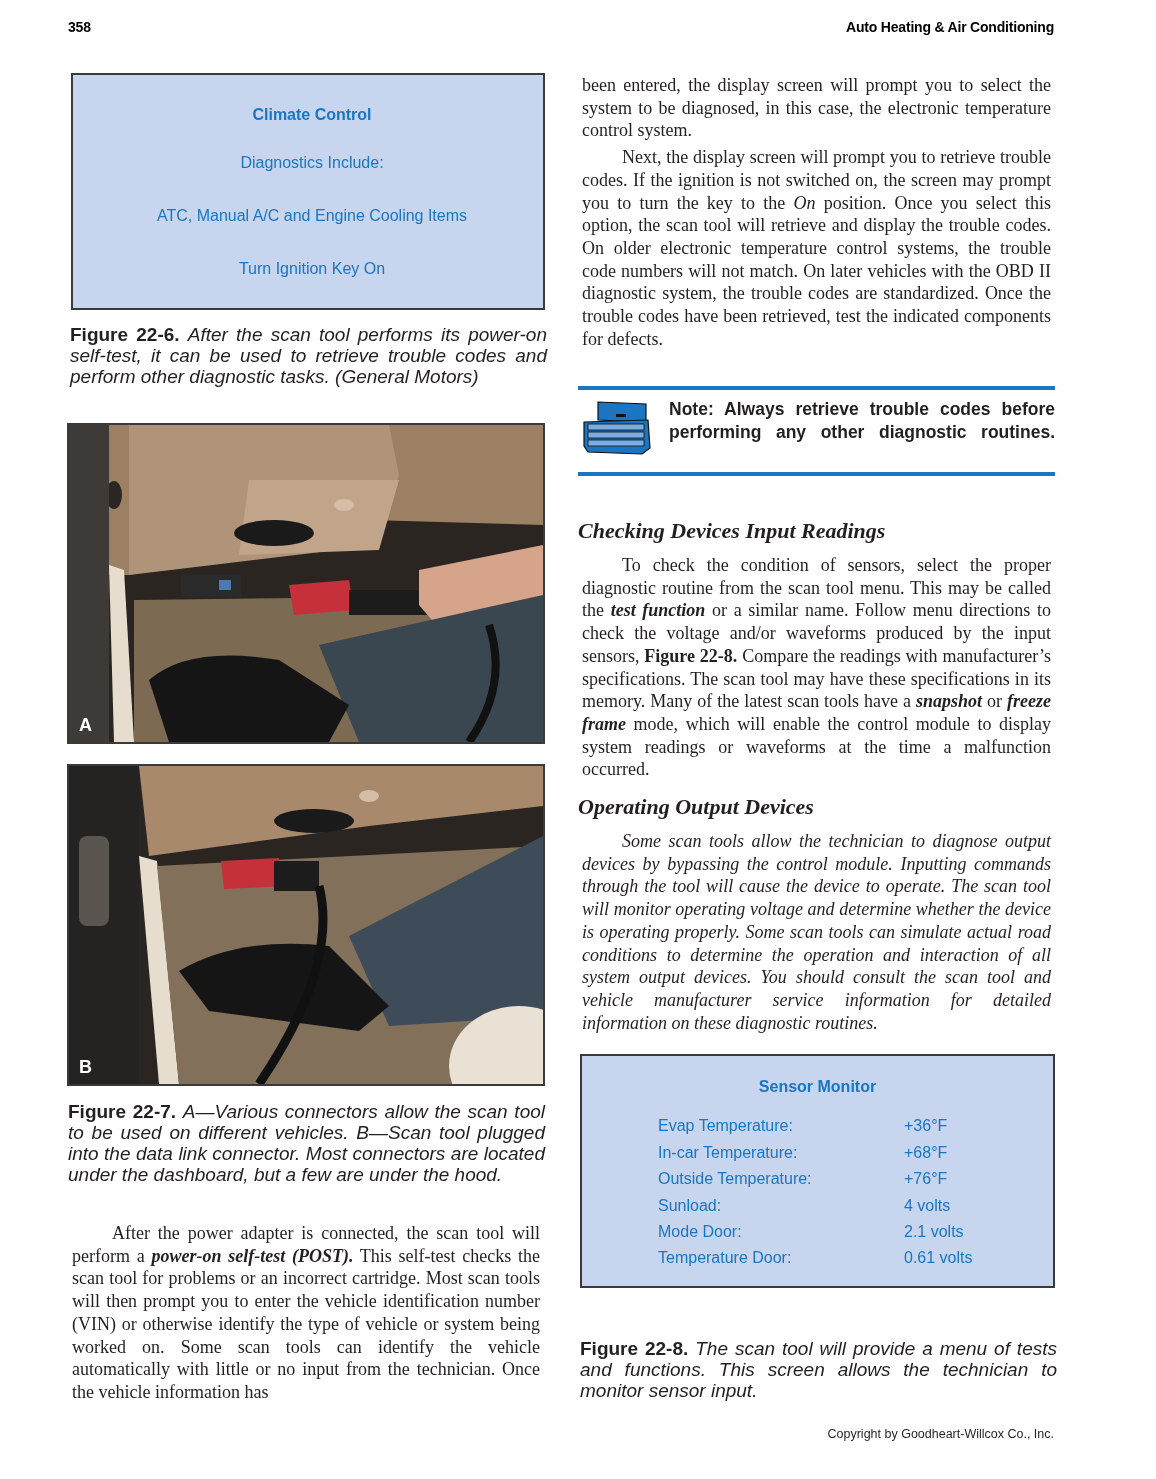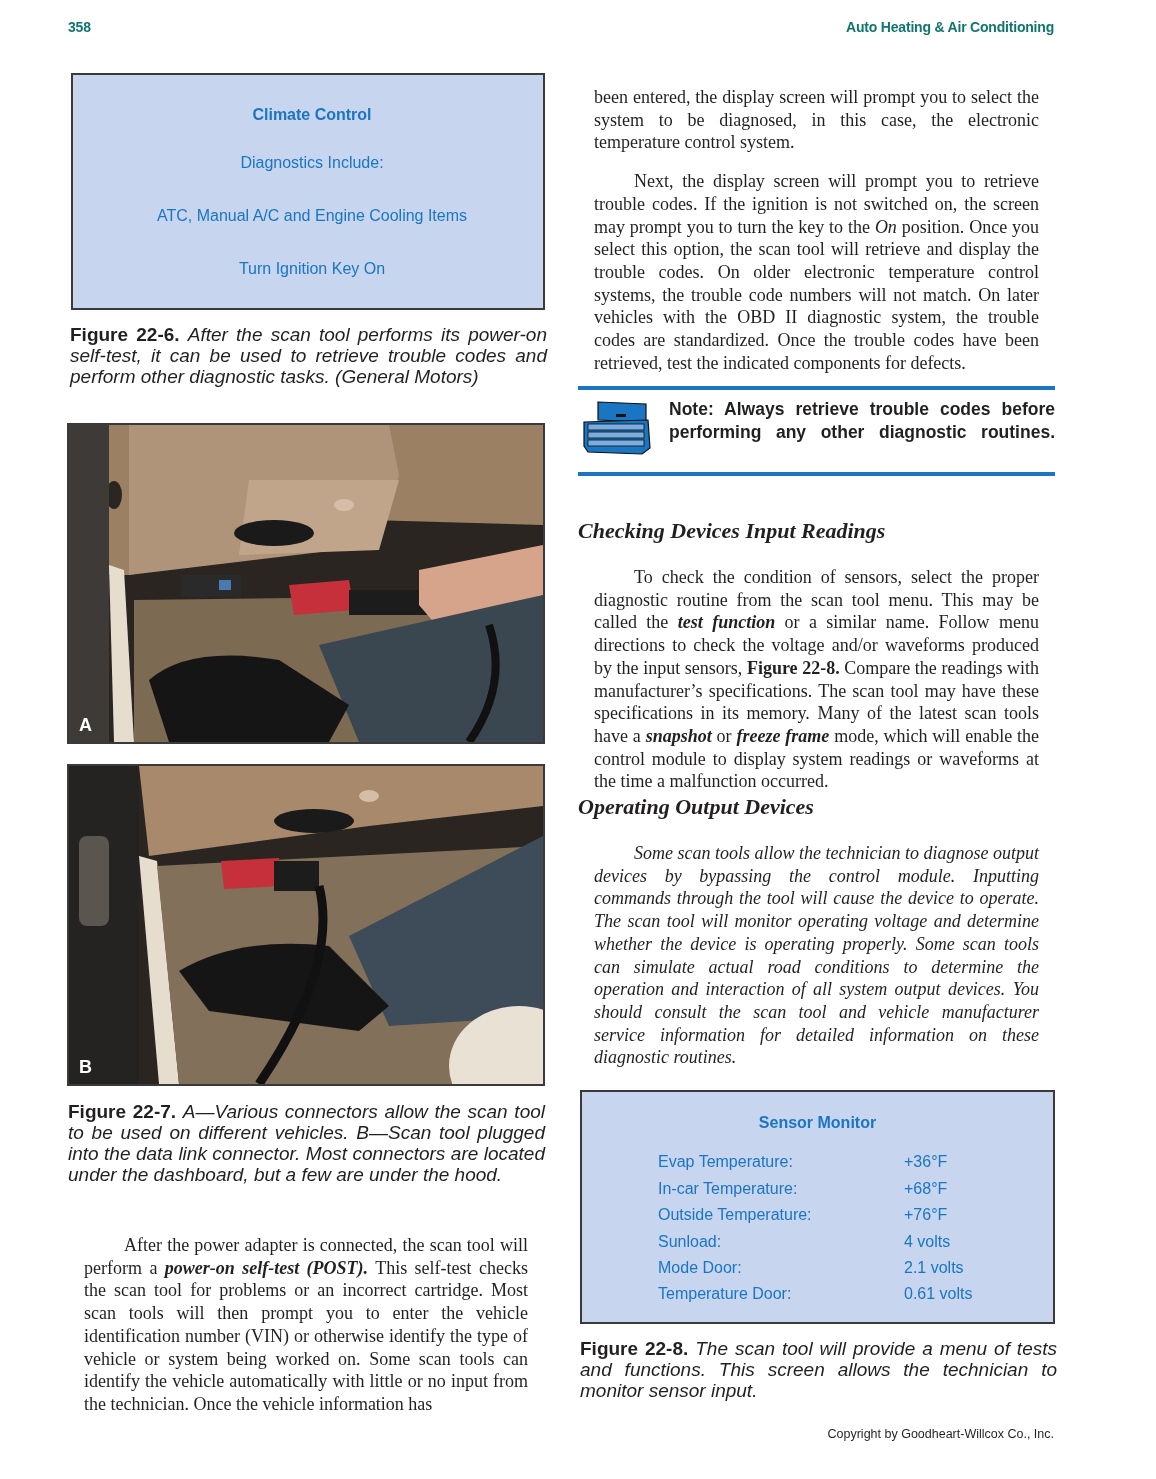--- a/index.html
+++ b/index.html
@@ -1,49 +1,49 @@
 <!DOCTYPE html>
 <html><head>
 <meta charset="utf-8">
 <style>
   html, body { margin: 0; padding: 0; background: #ffffff; }
   body { width: 1156px; height: 1479px; position: relative; overflow: hidden; color: #231f20; }
 
-  .running-head { position: absolute; top: 19px; font-family: "Liberation Sans", sans-serif; font-weight: bold; font-size: 14px; color: #0f766e; letter-spacing: -0.2px; }
+  .running-head { position: absolute; top: 19px; font-family: "Liberation Sans", sans-serif; font-weight: bold; font-size: 14px; color: #000000; letter-spacing: -0.2px; }
   .page-number { left: 68px; }
   .book-title { right: 102px; }
 
   .screen-box { position: absolute; background: #c7d5ee; border: 2px solid #3a3a3a; box-sizing: border-box; font-family: "Liberation Sans", sans-serif; color: #1a75c2; }
   .fig6-box { left: 71px; top: 73px; width: 474px; height: 237px; }
   .fig6-line { position: absolute; left: 0; right: 0; text-align: center; font-size: 16px; padding-left: 8px; }
   .fig6-line.title { font-weight: bold; }
 
   .caption { position: absolute; font-family: "Liberation Sans", sans-serif; font-size: 19px; line-height: 21px; text-align: justify; color: #231f20; }
   .caption .fig-label { font-weight: bold; font-style: normal; }
   .caption .cap-text { font-style: italic; }
 
   .photo { position: absolute; border: 2px solid #3a3a3a; box-sizing: border-box; overflow: hidden; }
   .photo-a { left: 67px; top: 423px; width: 478px; height: 321px; }
   .photo-b { left: 67px; top: 764px; width: 478px; height: 322px; }
   .photo-label { position: absolute; left: 10px; bottom: 6px; color: #fff; font-family: "Liberation Sans", sans-serif; font-weight: bold; font-size: 18px; }
 
   .body-text { position: absolute; font-family: "Liberation Serif", serif; font-size: 18px; line-height: 22.7px; text-align: justify; color: #231f20; }
-  .body-text p { margin: 16px; }
+  .body-text p { margin: 4px; }
   .indent { text-indent: 40px; }
   .bi { font-weight: bold; font-style: italic; }
   .b { font-weight: bold; }
   .i { font-style: italic; }
 
   .note-rule { position: absolute; left: 578px; width: 477px; height: 4px; background: #1a75c2; }
   .note-icon { position: absolute; left: 580px; top: 400px; width: 76px; height: 55px; }
   .note-text { position: absolute; left: 669px; top: 398px; width: 386px; font-family: "Liberation Sans", sans-serif; font-weight: bold; font-size: 17.5px; line-height: 23px; text-align: justify; text-align-last: justify; color: #231f20; }
 
   .section-heading { position: absolute; left: 578px; font-family: "Liberation Serif", serif; font-weight: bold; font-style: italic; font-size: 22px; color: #231f20; }
 
-  .fig8-box { left: 580px; top: 1090px; width: 475px; height: 234px; }
+  .fig8-box { left: 580px; top: 1054px; width: 475px; height: 234px; }
   .fig8-title { position: absolute; left: 0; right: 0; top: 22px; text-align: center; font-weight: bold; font-size: 16px; }
   .sensor-row { position: absolute; left: 76px; font-size: 16px; }
   .sensor-val { position: absolute; left: 322px; font-size: 16px; white-space: nowrap; }
 
   .copyright { position: absolute; right: 102px; top: 1427px; font-family: "Liberation Sans", sans-serif; font-size: 12.5px; color: #231f20; }
 </style>
 </head>
 <body>
 
 <div class="running-head page-number">358</div>

